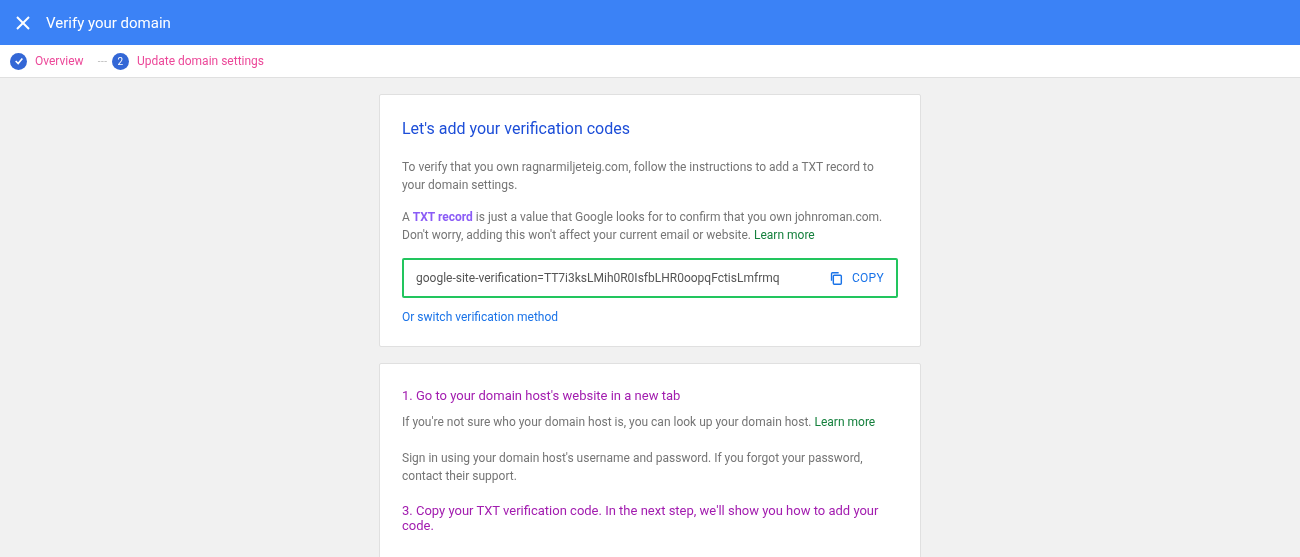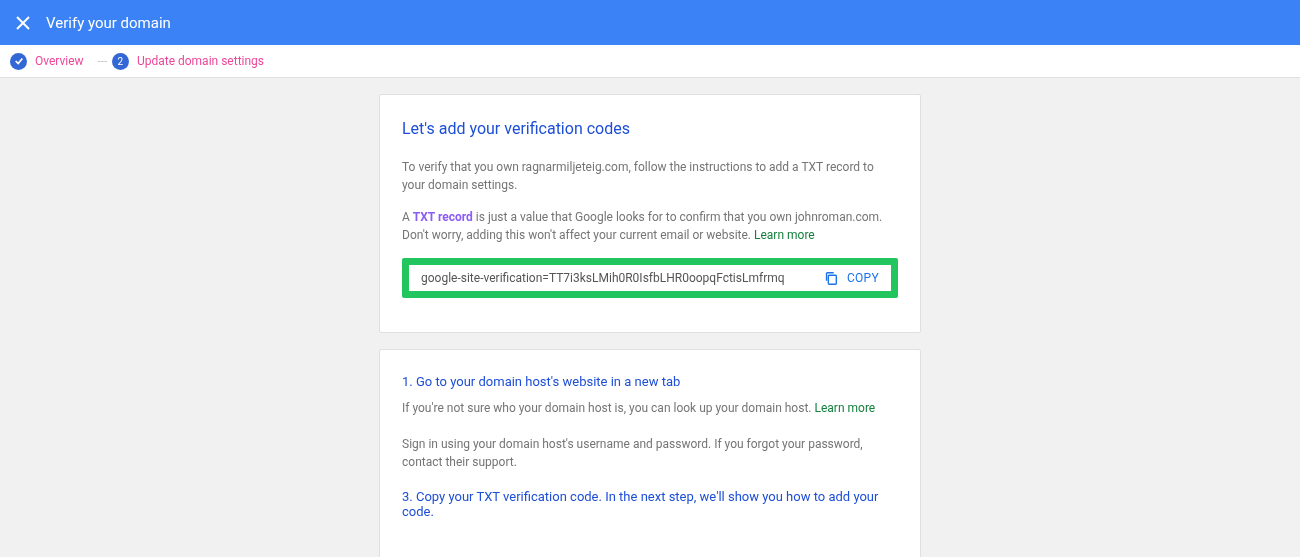--- a/index.html
+++ b/index.html
@@ -75,21 +75,21 @@
   .card-text {
     font-size: 12px;
     color: #757575;
     line-height: 1.5;
     margin-bottom: 14px;
   }
   .card-text strong { color: #8b5cf6; }
   .link { color: #15803d; cursor: pointer; }
 
   .code-box {
-    border: 7px solid #22c55e;
+    border: 2px solid #22c55e;
     border-radius: 2px;
     height: 40px;
     display: flex;
     align-items: center;
     padding: 12px 12px;
     margin-bottom: 12px;
   }
   .code-text {
     flex: 1;
     font-size: 12px;
@@ -119,21 +119,21 @@
   .switch-link {
     color: #1a73e8;
     font-size: 12px;
     cursor: pointer;
   }
 
   
   .step-item { margin-bottom: 18px; }
   .step-heading {
     font-size: 13px;
-    color: #1d4ed8;
+    color: #a21caf;
     font-weight: 400;
     margin-bottom: 10px;
   }
   .step-desc {
     font-size: 12px;
     color: #757575;
     line-height: 1.5;
   }
 </style>
 </head>
@@ -172,20 +172,21 @@
     <div class="code-box">
       <span class="code-text">google-site-verification=TT7i3ksLMih0R0IsfbLHR0oopqFctisLmfrmq</span>
       <span class="copy-btn">
         <svg viewBox="0 0 18 18">
             <rect x="6" y="6" width="9" height="10" rx="1"></rect>
             <path d="M4 12 V4 a1 1 0 0 1 1 -1 h7"></path>
           </svg>
         <span>COPY</span>
       </span>
     </div>
+    <div class="switch-link">Or switch verification method</div>
   </div>
 
   <div class="card">
 
     <div class="step-item">
       <div class="step-heading">1. Go to your domain host's website in a new tab</div>
       <div class="step-desc">
         <span>If you're not sure who your domain host is, you can look up your domain host. </span><span class="link">Learn more</span>
       </div>
     </div>

